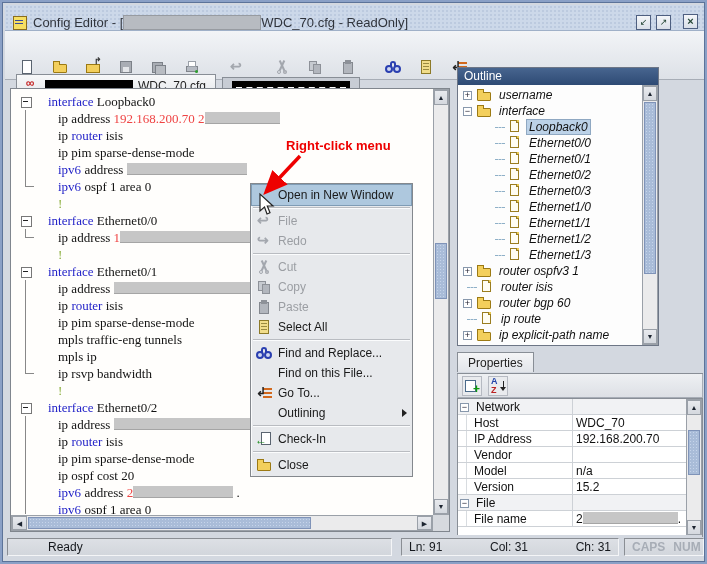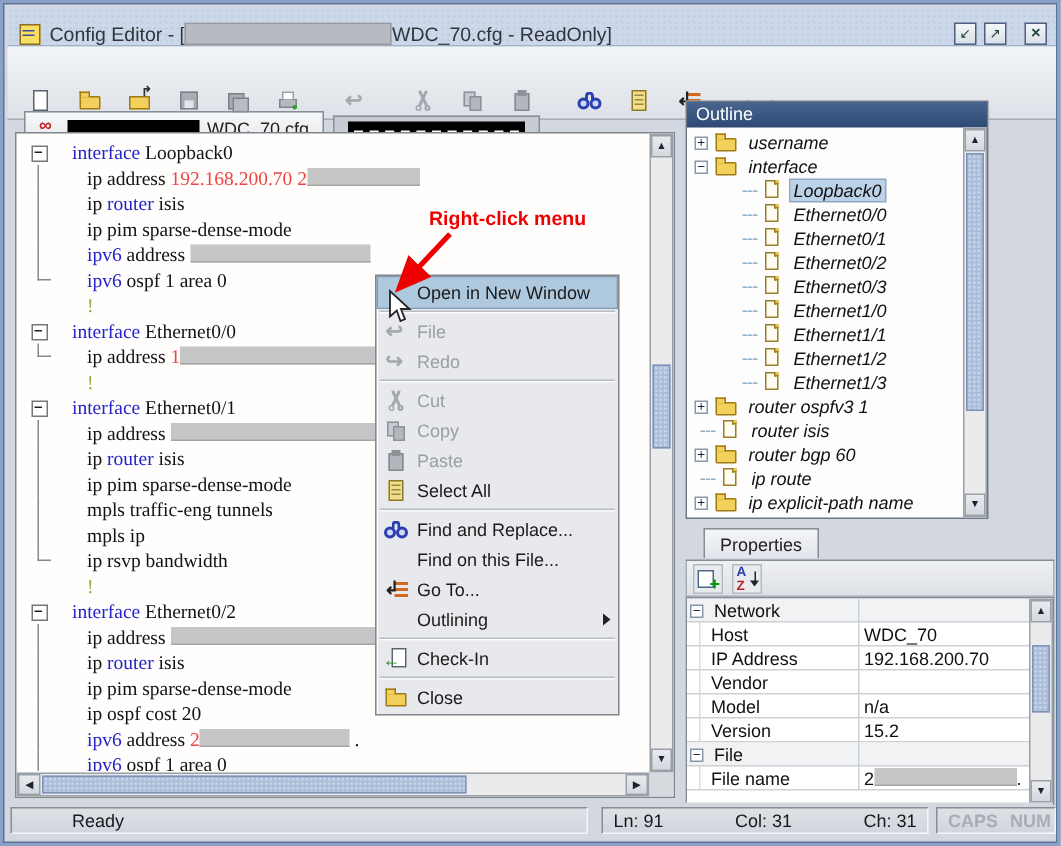--- a/index.html
+++ b/index.html
@@ -125,21 +125,21 @@
   .tdash{width:10px;flex:none;border-top:1px dashed #8fb0c8;margin-right:3px;}
   .ticon{margin-right:5px;}
   .tlabel{padding:0 2px;font-style:italic;}
   .t-ind0{padding-left:5px;}
   .t-ind0l{padding-left:9px;}
   .t-ind1{padding-left:37px;}
   .tree-sb{right:0;top:17px;bottom:0;}
   
   .propspanel{position:absolute;left:1px;top:288px;width:246px;height:185px;}
   .ptabrow{height:22px;position:relative;border-bottom:1px solid #888e96;}
-  .ptab{display:inline-block;margin-left:12px;padding:3px 10px 2px;border:1px solid #888e96;border-bottom:none;
+  .ptab{display:inline-block;margin-left:0;padding:3px 10px 2px;border:1px solid #888e96;border-bottom:none;
         background:linear-gradient(#f4f5f7,#e2e5ea);font-size:12px;color:#222;}
   .ptoolbar{height:24px;border:1px solid #a7adb6;border-top:none;background:linear-gradient(#eef0f3,#dde0e5);
             display:flex;align-items:center;gap:6px;padding:0 4px;}
   .ptb-btn{width:20px;height:20px;display:flex;align-items:center;justify-content:center;border:1px solid #b6bac2;background:#e9ebee;}
   .pgrid{position:absolute;left:0;top:46px;right:0;bottom:0;border:1px solid #888e96;background:#fff;overflow:hidden;}
   .prows{position:absolute;left:0;top:0;right:16px;bottom:0;font-size:12px;}
   .prow{display:flex;height:16px;border-bottom:1px solid #cdd1d6;}
   .pname{width:115px;flex:none;border-right:1px solid #cdd1d6;padding:1px 2px 0 16px;color:#111;white-space:nowrap;overflow:hidden;position:relative;}
   .pname::before{content:"";position:absolute;left:8px;top:0;bottom:0;width:1px;background:#d8dce0;}
   .prow.cat .pname{padding-left:2px;display:flex;align-items:center;gap:3px;}

